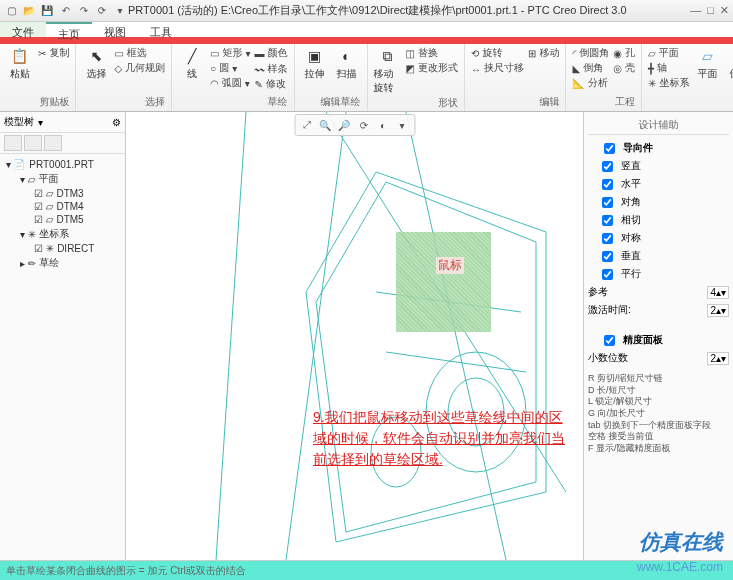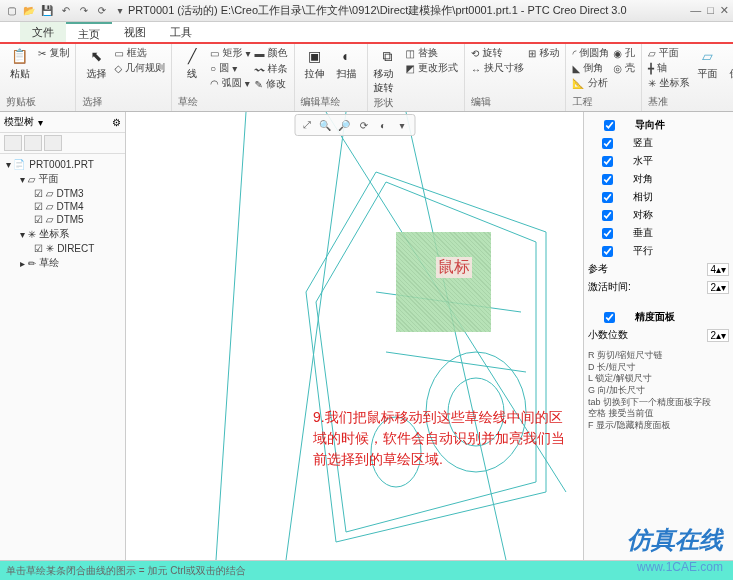--- a/index.html
+++ b/index.html
@@ -2,58 +2,58 @@
 <html><head>
 <meta charset="utf-8">
 <style>
 * { margin: 0; padding: 0; box-sizing: border-box; font-family: "Microsoft YaHei", sans-serif; }
 body { width: 733px; height: 580px; background: #f0f0f0; font-size: 11px; overflow: hidden; position: relative; }
 .titlebar { height: 22px; background: linear-gradient(#f8f8f8,#e8e8e8); display: flex; align-items: center; padding: 0 4px; border-bottom: 1px solid #ccc; }
 .qat { display: flex; gap: 2px; }
 .qat-btn { width: 16px; height: 16px; display: flex; align-items: center; justify-content: center; font-size: 10px; color: #555; }
 .title-text { flex: 1; text-align: left; font-size: 11px; color: #333; white-space: nowrap; overflow: hidden; }
 .win-controls { display: flex; gap: 6px; color: #666; }
-.menubar { height: 22px; background: #fff; display: flex; border-bottom: 2px solid #ef4444; padding-left: 20px; }
+.menubar { height: 22px; background: #fff; display: flex; border-bottom: 7px solid #ef4444; }
 .menu-tab { padding: 3px 12px; font-size: 11px; color: #333; cursor: pointer; }
 .menu-tab.file { background: #e8f4e8; }
 .menu-tab.active { background: #fff; border-top: 2px solid #5a9; }
 .ribbon { height: 68px; background: linear-gradient(#fdfdfd,#f0f0f0); border-bottom: 1px solid #bbb; display: flex; }
 .ribbon-group { border-right: 1px solid #ddd; padding: 2px 6px; display: flex; flex-direction: column; justify-content: space-between; }
 .rg-content { display: flex; gap: 4px; align-items: flex-start; flex: 1; }
 .rg-btn-lg { width: 28px; display: flex; flex-direction: column; align-items: center; gap: 1px; font-size: 10px; color: #333; }
 .rg-ico { width: 20px; height: 20px; display: flex; align-items: center; justify-content: center; font-size: 14px; }
 .rg-stack { display: flex; flex-direction: column; gap: 1px; font-size: 10px; }
 .rg-stack-item { display: flex; align-items: center; gap: 3px; white-space: nowrap; color: #444; }
-.rg-label { text-align: left; font-size: 10px; color: #666; padding-top: 1px; }
+.rg-label { text-align: right; font-size: 10px; color: #666; padding-top: 1px; }
 .main { display: flex; height: 448px; }
 .tree-panel { width: 126px; background: #fafafa; border-right: 1px solid #ccc; display: flex; flex-direction: column; }
 .tree-header { display: flex; align-items: center; gap: 4px; padding: 3px 4px; border-bottom: 1px solid #ddd; font-size: 10px; }
 .tree-tabs { display: flex; gap: 2px; padding: 2px 4px; border-bottom: 1px solid #ddd; }
 .tree-tab { width: 18px; height: 16px; background: #eee; border: 1px solid #ccc; }
 .tree-body { padding: 4px 2px; font-size: 10px; color: #333; }
 .tree-node { padding: 1px 0 1px 4px; display: flex; align-items: center; gap: 3px; }
 .tree-child { padding-left: 18px; }
 .tree-child2 { padding-left: 32px; }
 .vp { flex: 1; position: relative; background: #fff; overflow: hidden; }
 .vp-toolbar { position: absolute; top: 2px; left: 50%; transform: translateX(-50%); display: flex; gap: 3px; background: rgba(250,250,250,0.9); padding: 2px 4px; border: 1px solid #ccc; border-radius: 3px; z-index: 5; }
 .vp-tb-btn { width: 16px; height: 16px; display: flex; align-items: center; justify-content: center; font-size: 10px; color: #555; }
-.annotation { position: absolute; bottom: 90px; right: 10px; width: 260px; font-size: 14px; color: #d22; line-height: 1.5; z-index: 6; }
+.annotation { position: absolute; bottom: 90px; right: 10px; width: 260px; font-size: 14px; color: #d22; line-height: 1.5; z-index: 6; text-decoration: underline; }
 .right-panel { width: 150px; background: #fafafa; border-left: 1px solid #ccc; padding: 4px; font-size: 10px; overflow: hidden; }
 .rp-title { text-align: center; color: #666; padding: 2px 0; border-bottom: 1px solid #ddd; margin-bottom: 4px; }
-.rp-check { display: flex; align-items: center; gap: 20px; padding: 2px 16px; }
+.rp-check { display: flex; align-items: center; gap: 8px; padding: 2px 16px; }
 .rp-check.indent { padding-left: 14px; }
 .rp-row { display: flex; align-items: center; justify-content: space-between; padding: 2px 0; }
 .rp-spin { display: flex; align-items: center; border: 1px solid #ccc; background: #fff; padding: 0 2px; font-size: 10px; }
 .rp-help { margin-top: 6px; font-size: 9px; color: #555; line-height: 1.3; }
 .status { height: 20px; background: #5eead4; border-top: 1px solid #ccc; display: flex; align-items: center; padding: 0 6px; font-size: 10px; color: #666; }
-.watermark { position: absolute; bottom: 24px; right: 10px; font-size: 24px; color: #2a7ac8; font-style: italic; font-weight: bold; z-index: 10; }
+.watermark { position: absolute; bottom: 24px; right: 10px; font-size: 21px; color: #2a7ac8; font-style: italic; font-weight: bold; z-index: 10; }
 .watermark-url { position: absolute; bottom: 6px; right: 10px; font-size: 12px; color: #5a9cd8; z-index: 10; }
 svg.wire { position: absolute; inset: 0; }
 .highlight-region { position: absolute; left: 270px; top: 120px; width: 95px; height: 100px; background: repeating-linear-gradient(45deg,#9c9,#9c9 1px,#ada 1px,#ada 3px); opacity: 0.85; }
-.cursor-label { position: absolute; left: 310px; top: 145px; font-size: 16px; color: #c44; background: rgba(255,230,230,0.8); padding: 0 2px; }
+.cursor-label { position: absolute; left: 310px; top: 145px; font-size: 12px; color: #c44; background: rgba(255,230,230,0.8); padding: 0 2px; }
 input[type=checkbox]{ width:11px; height:11px; }
 </style>
 </head>
 <body>
 
 <div class="titlebar">
   <div class="qat">
     <div class="qat-btn">▢</div>
     <div class="qat-btn">📂</div>
     <div class="qat-btn">💾</div>
@@ -242,20 +242,21 @@
         <line x1="260" y1="240" x2="400" y2="260"></line>
         <line x1="250" y1="180" x2="395" y2="200"></line>
       </g>
     </svg>
     <div class="highlight-region"></div>
     <div class="cursor-label">鼠标</div>
     <div class="annotation">9.我们把鼠标移动到这些草绘线中间的区域的时候，软件会自动识别并加亮我们当前选择到的草绘区域.</div>
   </div>
 
   <div class="right-panel">
+    <div class="rp-title">设计辅助</div>
     <div class="rp-check">
         <input type="checkbox" checked="" style="">
         <b>导向件</b>
       </div>
     <div class="rp-check indent">
         <input type="checkbox" checked="" style="">
         <span>竖直</span>
       </div>
     <div class="rp-check indent">
         <input type="checkbox" checked="" style="">

